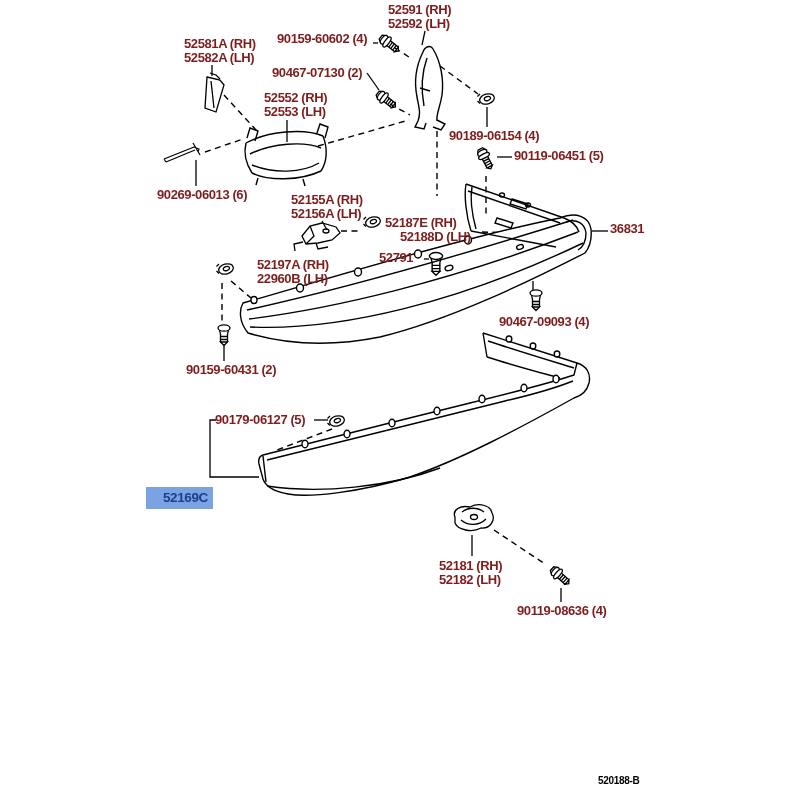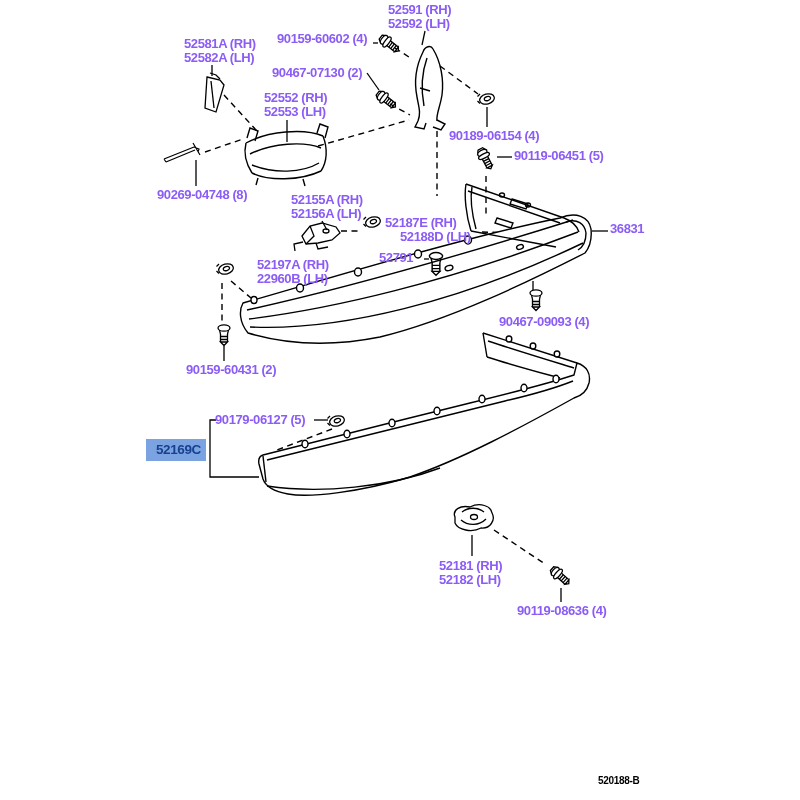--- a/index.html
+++ b/index.html
@@ -2,27 +2,27 @@
 <html><head>
 <meta charset="utf-8">
 <style>
   * { margin:0; padding:0; box-sizing:border-box; }
   html,body { width:800px; height:800px; background:#ffffff; }
   body { position:relative; font-family:"Liberation Sans", sans-serif; overflow:hidden; }
   .canvas { position:absolute; left:0; top:0; width:800px; height:800px; background:#fff; }
   svg.art { position:absolute; left:0; top:0; }
   .lbl {
     position:absolute; font-weight:bold; font-size:13px; line-height:14px;
-    letter-spacing:-0.4px; color:#8b5cf6; white-space:nowrap; z-index:5;
+    letter-spacing:-0.4px; color:#7f1d1d; white-space:nowrap; z-index:5;
   }
   .lbl span { display:block; }
   .ind { padding-left:15px; }
   .hl {
-    background:#7ba3e2; color:#17408f; padding:3px 5px 4px 10px;
-    font-size:13.5px; line-height:15px; z-index:6;
+    background:#7ba3e2; color:#17408f; padding:3px 5px 4px 17px;
+    font-size:13.5px; line-height:15px; z-index:6;margin-top:48px;
   }
   .figcode { position:absolute; font-weight:bold; font-size:10px; letter-spacing:-0.3px; color:#000; z-index:5; }
 </style>
 </head>
 <body>
 
 <div class="canvas">
 
   <svg class="art" width="800" height="800" viewBox="0 0 800 800">
     <defs>
@@ -223,21 +223,21 @@
 
   <div class="lbl" style="left:264px;top:91px">
     <span>52552 (RH)</span>
     <span>52553 (LH)</span>
   </div>
 
   <div class="lbl" style="left:449px;top:129px">90189-06154 (4)</div>
 
   <div class="lbl" style="left:514px;top:149px">90119-06451 (5)</div>
 
-  <div class="lbl" style="left:157px;top:188px">90269-04748 (8)</div>
+  <div class="lbl" style="left:157px;top:188px">90269-06013 (6)</div>
 
   <div class="lbl" style="left:291px;top:193px">
     <span>52155A (RH)</span>
     <span>52156A (LH)</span>
   </div>
 
   <div class="lbl" style="left:385px;top:216px">
     <span>52187E (RH)</span>
     <span class="ind">52188D (LH)</span>
   </div>

